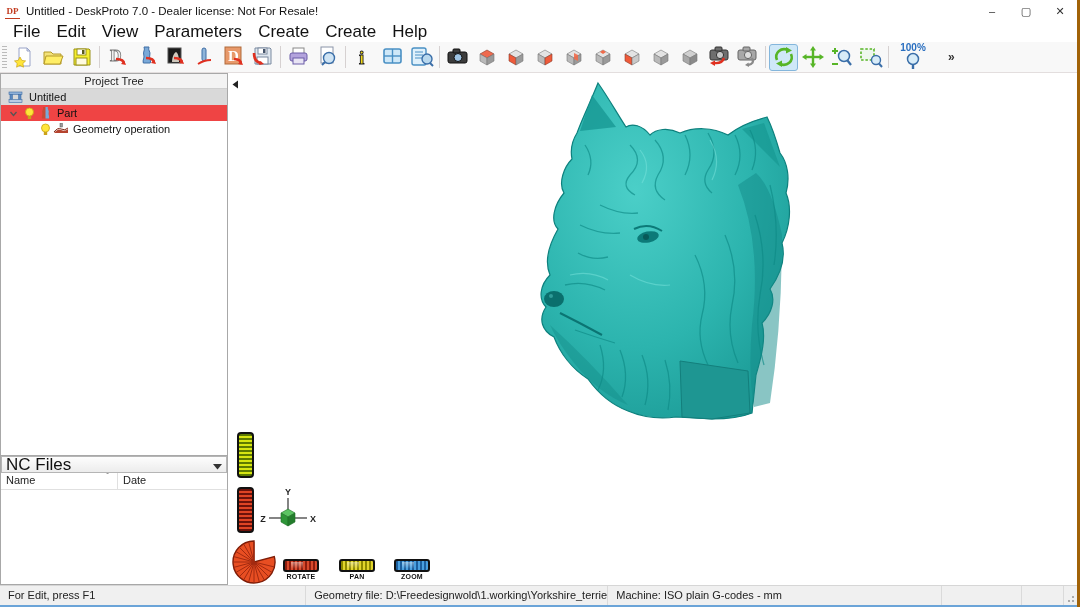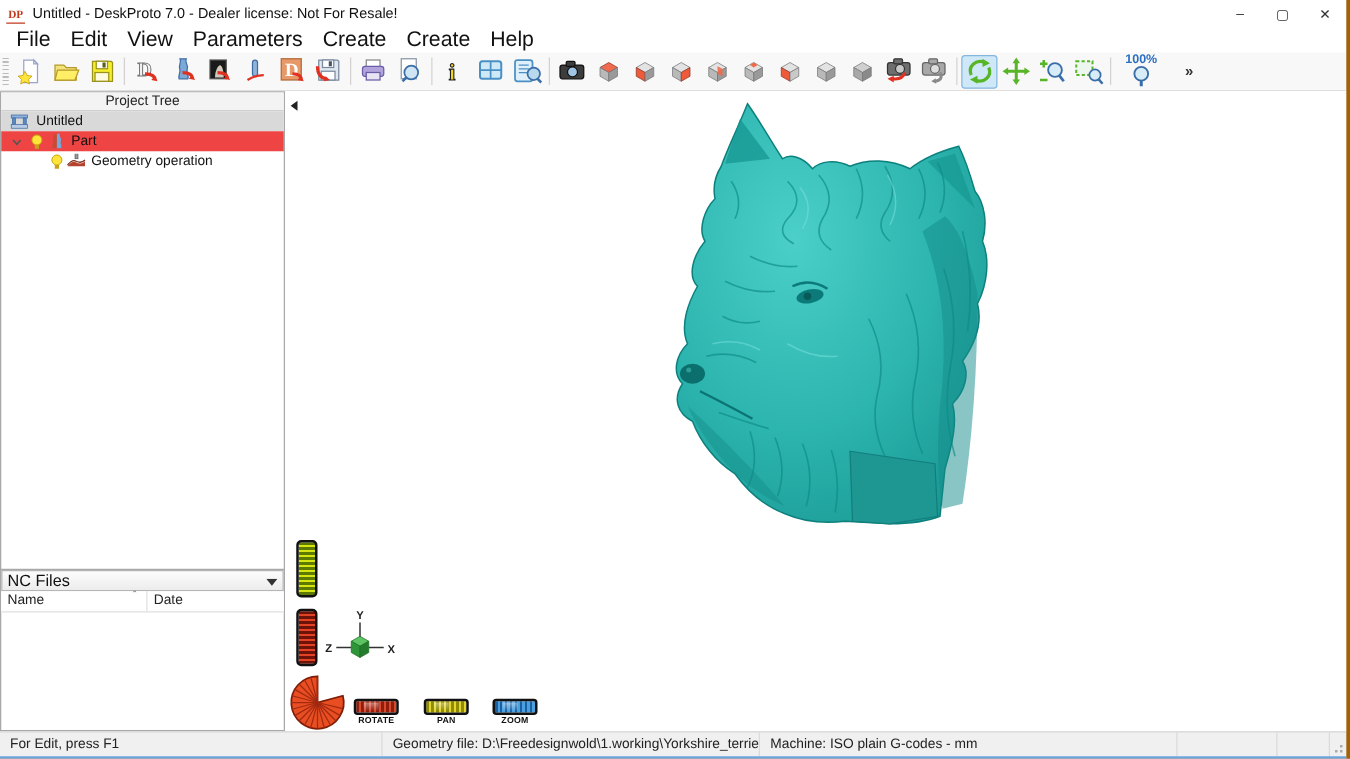--- a/index.html
+++ b/index.html
@@ -47,21 +47,21 @@
   .panel-header { height:15px; background:#f3f3f3; border-bottom:1px solid #cfcfcf;
                   font-size:11px; color:#222; padding:1px 4px;text-align:center; }
   .tree-row { height:16px; display:flex; align-items:center; font-size:11px; color:#111; }
   .tree-row.sel-gray { background:#d9d9d9; }
   .tree-row.sel-blue { background:#ef4444; }
   .tree-ico { width:16px; height:14px; display:flex; align-items:center; justify-content:center; flex:0 0 auto; }
 
   .nc-panel { position:absolute; left:0; top:383px; width:228px; height:129px;
               border:1px solid #a8a8a8; border-top:none; background:#fff; }
   .nc-header { height:17px; background:linear-gradient(#fdfdfd,#ececec); border:1px solid #b5b5b5;
-               margin:0; display:flex; align-items:center; font-size:13px; padding:0 4px; color:#111; }
+               margin:0; display:flex; align-items:center; font-size:17px; padding:0 4px; color:#111; }
   .nc-caret { margin-left:auto; }
   .nc-cols { height:17px; display:flex; border-bottom:1px solid #e0e0e0; background:#fff; }
   .nc-col { font-size:11px; color:#222; padding:1px 5px; position:relative; }
   .nc-col:first-child { width:117px; border-right:1px solid #e0e0e0; }
   .sort-caret { position:absolute; right:8px; top:-2px; font-size:8px; color:#666; }
 
   
   .viewport { position:absolute; left:228px; top:0; right:0; height:512px; background:#fff; }
   .collapse-btn { position:absolute; left:1px; top:3px; width:13px; height:16px; display:flex;
                   align-items:center; justify-content:center; font-size:8px; color:#222; }

